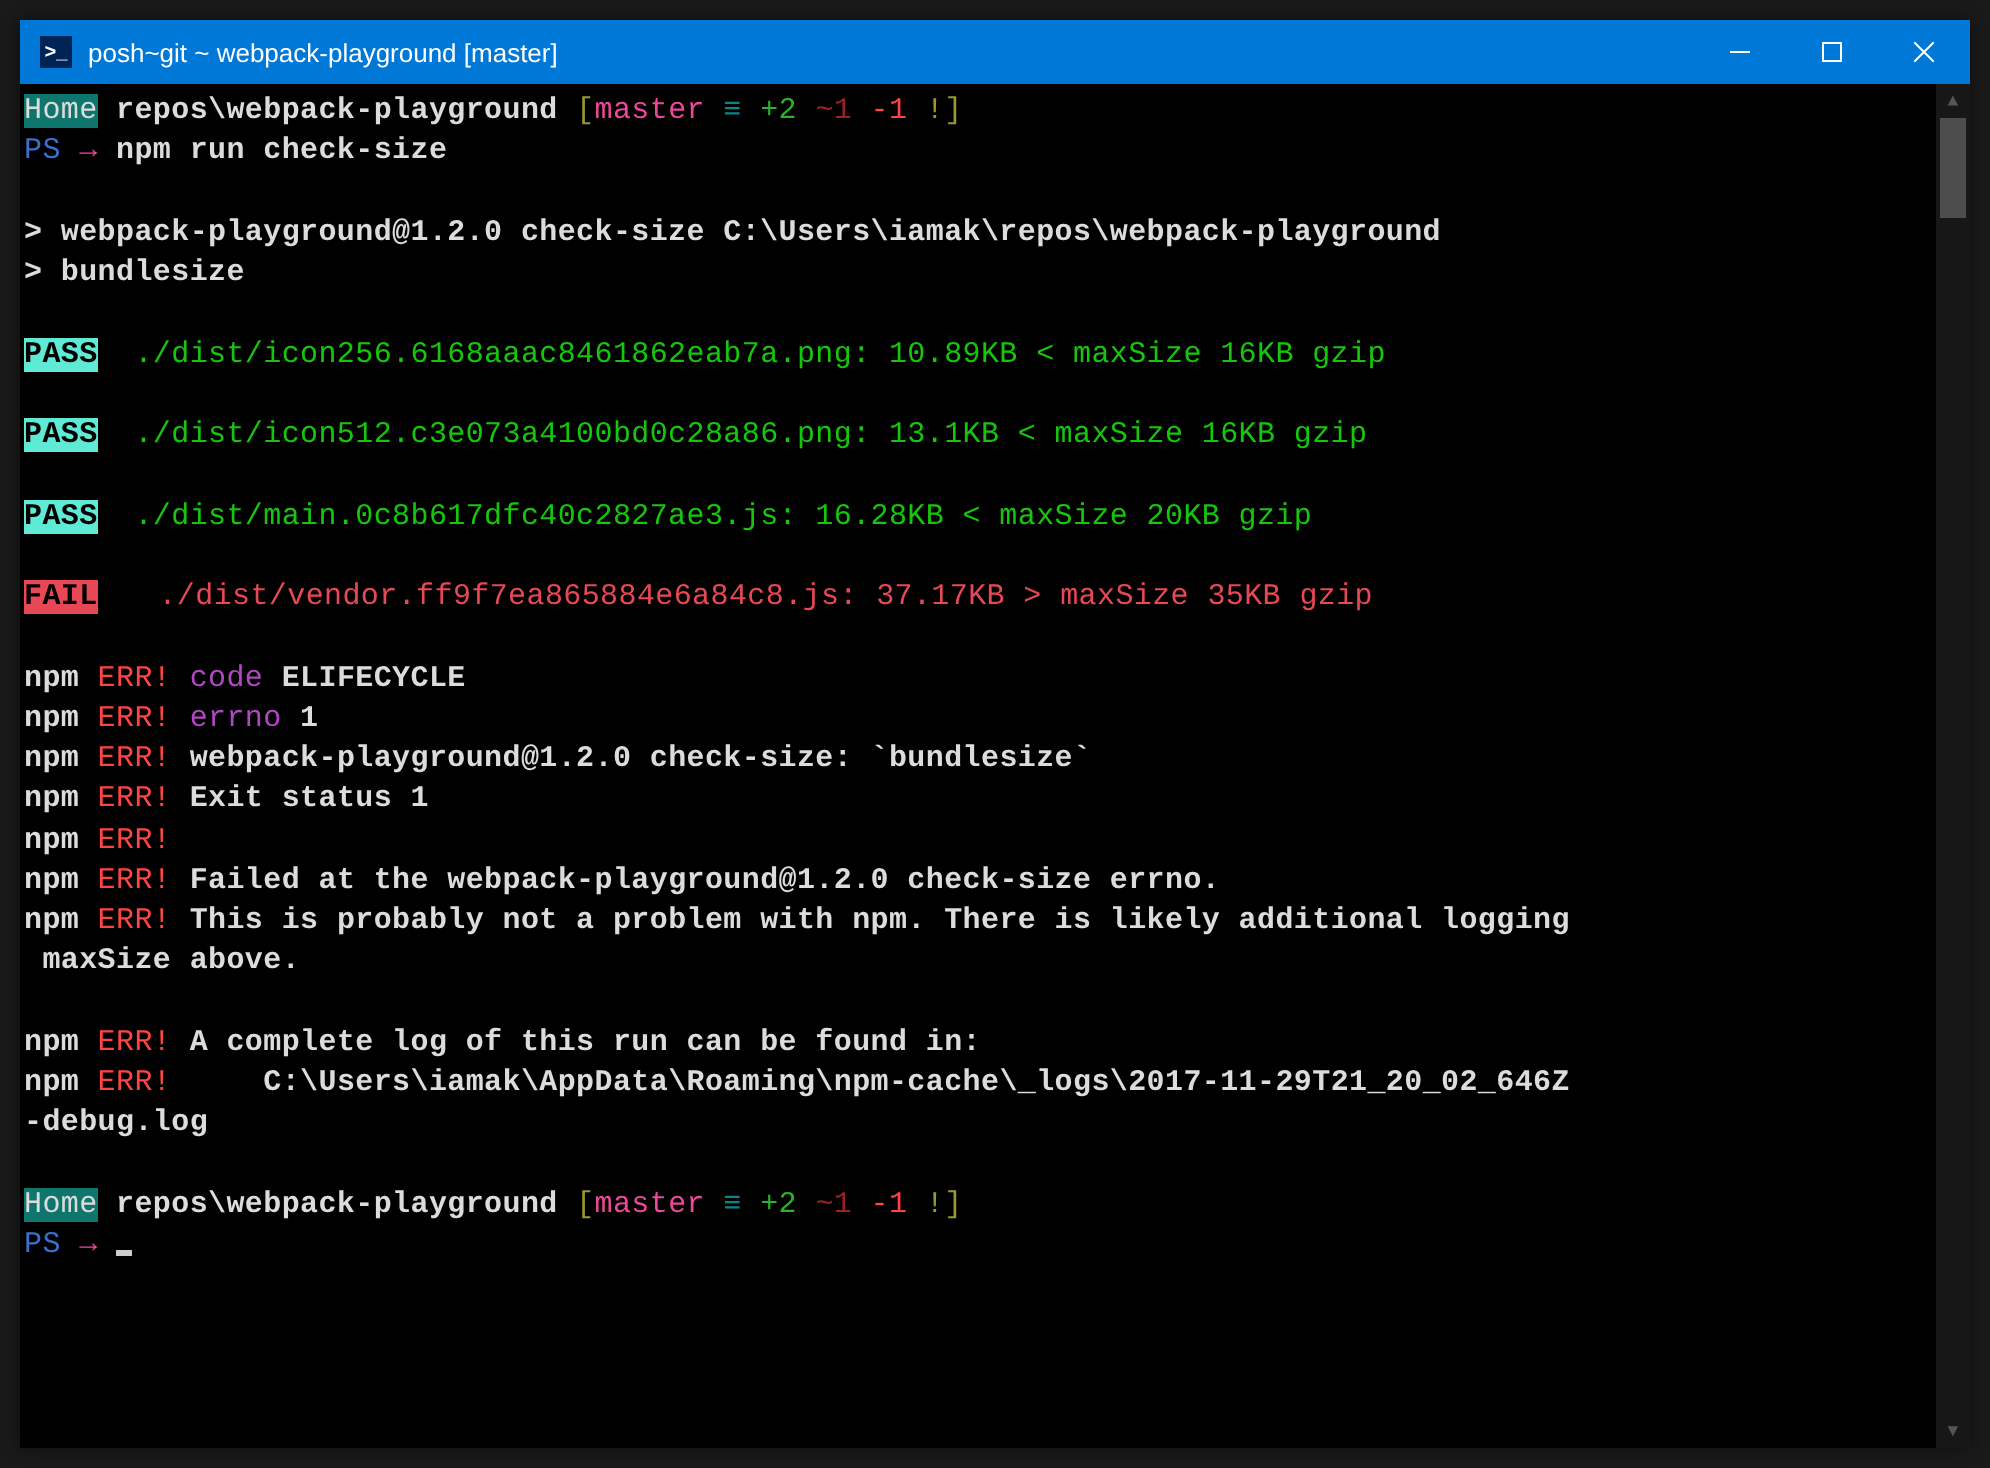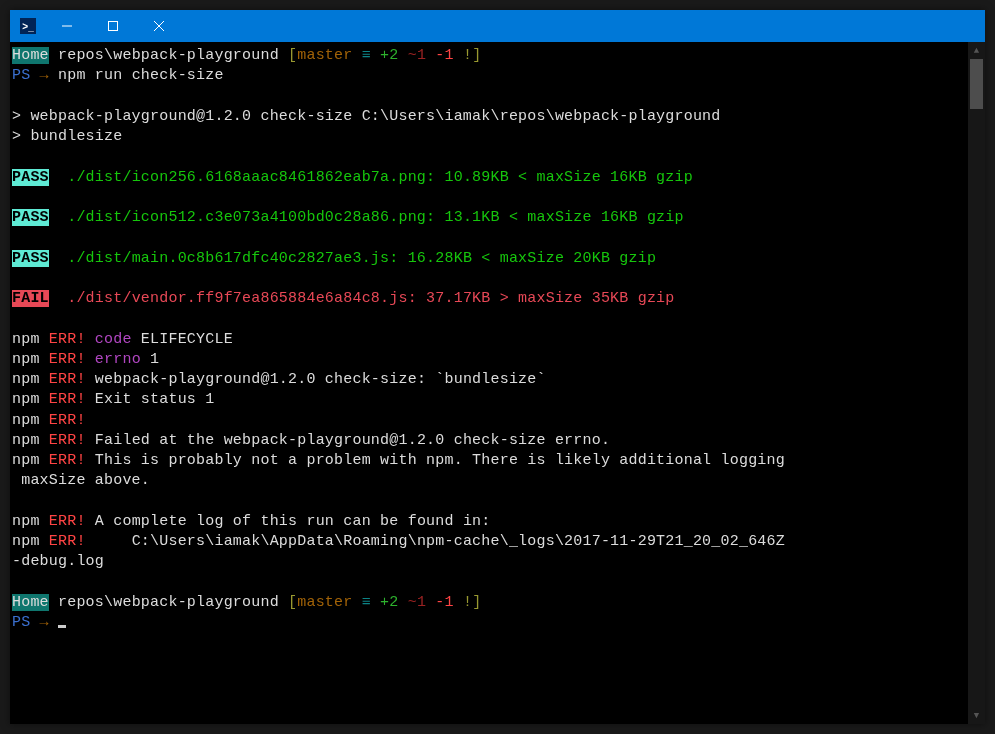--- a/index.html
+++ b/index.html
@@ -88,49 +88,50 @@
       left: 0; width: 100%;
       height: 17px;
       display: flex; align-items: center; justify-content: center;
       color: #555; font-size: 9px;
     }
     .scroll-arrow.up { top: 0; }
     .scroll-arrow.down { bottom: 0; }
 
     
     .bg-gray { background: #0f766e; color: #dcdcdc; }
-    .cyan { color: #a16207; }
+    .cyan { color: #ec4899; }
     .darkcyan { color: #0c8487; }
     .green-bright { color: #2db12d; }
     .red-bright { color: #ff4444; }
     .darkred { color: #9b2222; }
     .yellow-dim { color: #989830; }
-    .white { color: #dcdcdc; }
+    .white { color: #dcdcdc; font-weight: bold; }
     .blue { color: #3a6fce; }
     .magenta { color: #b146c2; }
     .bg-green { background: #5eead4; color: #000; font-weight: bold; }
     .bg-red { background: #e74856; color: #000; font-weight: bold; text-align: right; }
     .green-text { color: #16c60c; }
-    .red-text { color: #e74856; }
+    .red-text { color: #e74856; padding-left: 12px; }
     .cursor {
       display: inline-block;
       width: 8px;
       height: 3px;
       background: #ccc;
       vertical-align: -2px;
     }
   </style>
 </head>
 <body>
 
 <div class="window">
   <div class="titlebar">
     <div class="titlebar-icon">
         <span>&gt;_</span>
       </div>
+    <div class="titlebar-title">posh~git ~ webpack-playground [master]</div>
     <div class="titlebar-controls">
       <div class="tb-btn">
         <svg viewBox="0 0 10 10">
             <line x1="0" y1="5" x2="10" y2="5"></line>
           </svg>
       </div>
       <div class="tb-btn">
         <svg viewBox="0 0 10 10">
             <rect x="0.5" y="0.5" width="9" height="9"></rect>
           </svg>

